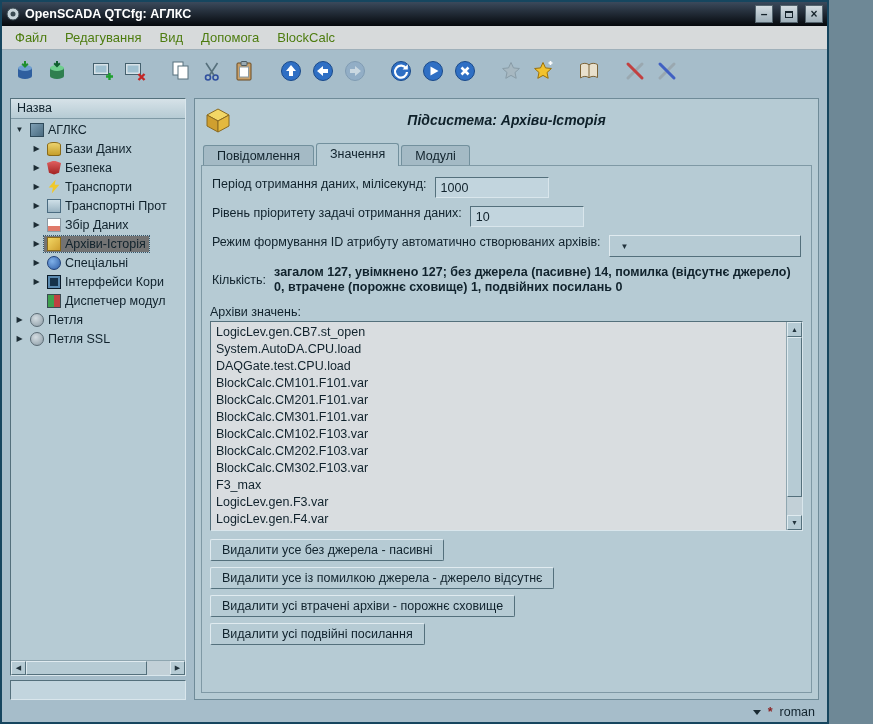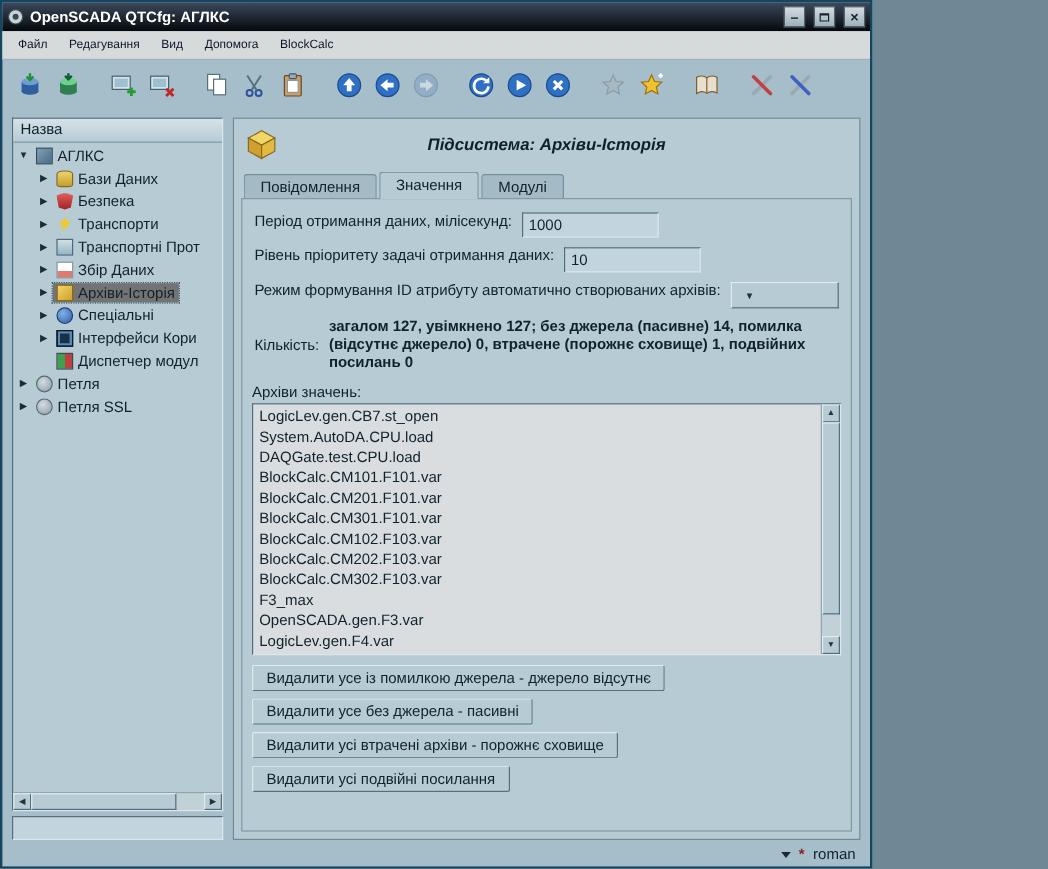--- a/index.html
+++ b/index.html
@@ -1,31 +1,31 @@
 <!DOCTYPE html>
 <html><head>
 <meta charset="utf-8">
 <style>
   html,body{margin:0;padding:0;width:873px;height:724px;overflow:hidden;background:#6e8896;
             font-family:"Liberation Sans","DejaVu Sans",sans-serif;}
   *{box-sizing:border-box;}
-  .window{width:727px;height:724px;border:2px solid #16465f;background:#a6bdca;
+  .window{width:829px;height:724px;border:2px solid #16465f;background:#a6bdca;
           display:flex;flex-direction:column;}
   
   .titlebar{height:24px;background:linear-gradient(#3b4a5c,#05080c);display:flex;align-items:center;
             padding:0 4px;gap:5px;flex:0 0 24px;}
   .title-text{flex:1;color:#fff;font-size:12.5px;font-weight:bold;white-space:nowrap;overflow:hidden;}
   .winbtn{width:18px;height:18px;margin-left:2px;background:linear-gradient(#d3dce1,#9fb0ba);
           border:1px solid #54646e;display:flex;align-items:center;justify-content:center;
           color:#16242c;font-size:12px;font-weight:bold;line-height:1;padding:0;}
   .maxbox{width:8px;height:7px;border:1px solid #16242c;border-top-width:2px;display:block;}
   
   .menubar{height:24px;flex:0 0 24px;background:#d7dadb;border-bottom:1px solid #9fb0ba;
            display:flex;align-items:center;padding:0 4px;}
-  .menu-item{padding:4px 9px;font-size:10px;color:#0f172a;white-space:nowrap;}
+  .menu-item{padding:4px 9px;font-size:13px;color:#4d7c0f;white-space:nowrap;}
   
   .toolbar{height:44px;flex:0 0 44px;display:flex;align-items:center;padding:2px 8px;gap:2px;}
   .tbtn{width:30px;height:30px;display:flex;align-items:center;justify-content:center;
         background:transparent;border:1px solid transparent;padding:0;}
   .tbtn.disabled{opacity:.5;}
   .tgap{width:12px;flex:0 0 12px;}
   
   .content{flex:1;display:flex;padding:4px 8px 2px;overflow:hidden;}
   
   .left-col{width:176px;flex:0 0 176px;display:flex;flex-direction:column;}
@@ -436,41 +436,41 @@
           <div class="list-item">LogicLev.gen.CB7.st_open</div>
               <div class="list-item">System.AutoDA.CPU.load</div>
               <div class="list-item">DAQGate.test.CPU.load</div>
               <div class="list-item">BlockCalc.CM101.F101.var</div>
               <div class="list-item">BlockCalc.CM201.F101.var</div>
               <div class="list-item">BlockCalc.CM301.F101.var</div>
               <div class="list-item">BlockCalc.CM102.F103.var</div>
               <div class="list-item">BlockCalc.CM202.F103.var</div>
               <div class="list-item">BlockCalc.CM302.F103.var</div>
               <div class="list-item">F3_max</div>
-              <div class="list-item">OpenSCADA.gen.F3.var</div>
+              <div class="list-item">LogicLev.gen.F3.var</div>
               <div class="list-item">LogicLev.gen.F4.var</div>
               <div class="list-item">LogicLev.gen.F5.PP1</div>
             </div>
           <div class="vscroll">
             <button class="scroll-btn">
                 <span>▲</span>
               </button>
             <div class="vtrack">
                 <div class="vthumb"></div>
               </div>
             <button class="scroll-btn">
                 <span>▼</span>
               </button>
           </div>
         </div>
 
         <div class="actions">
 
-        <button class="pushbtn">Видалити усе із помилкою джерела - джерело відсутнє</button>
-            <button class="pushbtn">Видалити усе без джерела - пасивні</button>
+        <button class="pushbtn">Видалити усе без джерела - пасивні</button>
+            <button class="pushbtn">Видалити усе із помилкою джерела - джерело відсутнє</button>
             <button class="pushbtn">Видалити усі втрачені архіви - порожнє сховище</button>
             <button class="pushbtn">Видалити усі подвійні посилання</button>
           </div>
       </div>
     </div>
   </div>
 
   <div class="statusbar">
     <span class="tri-down"></span>
     <span class="mod-star">*</span>

